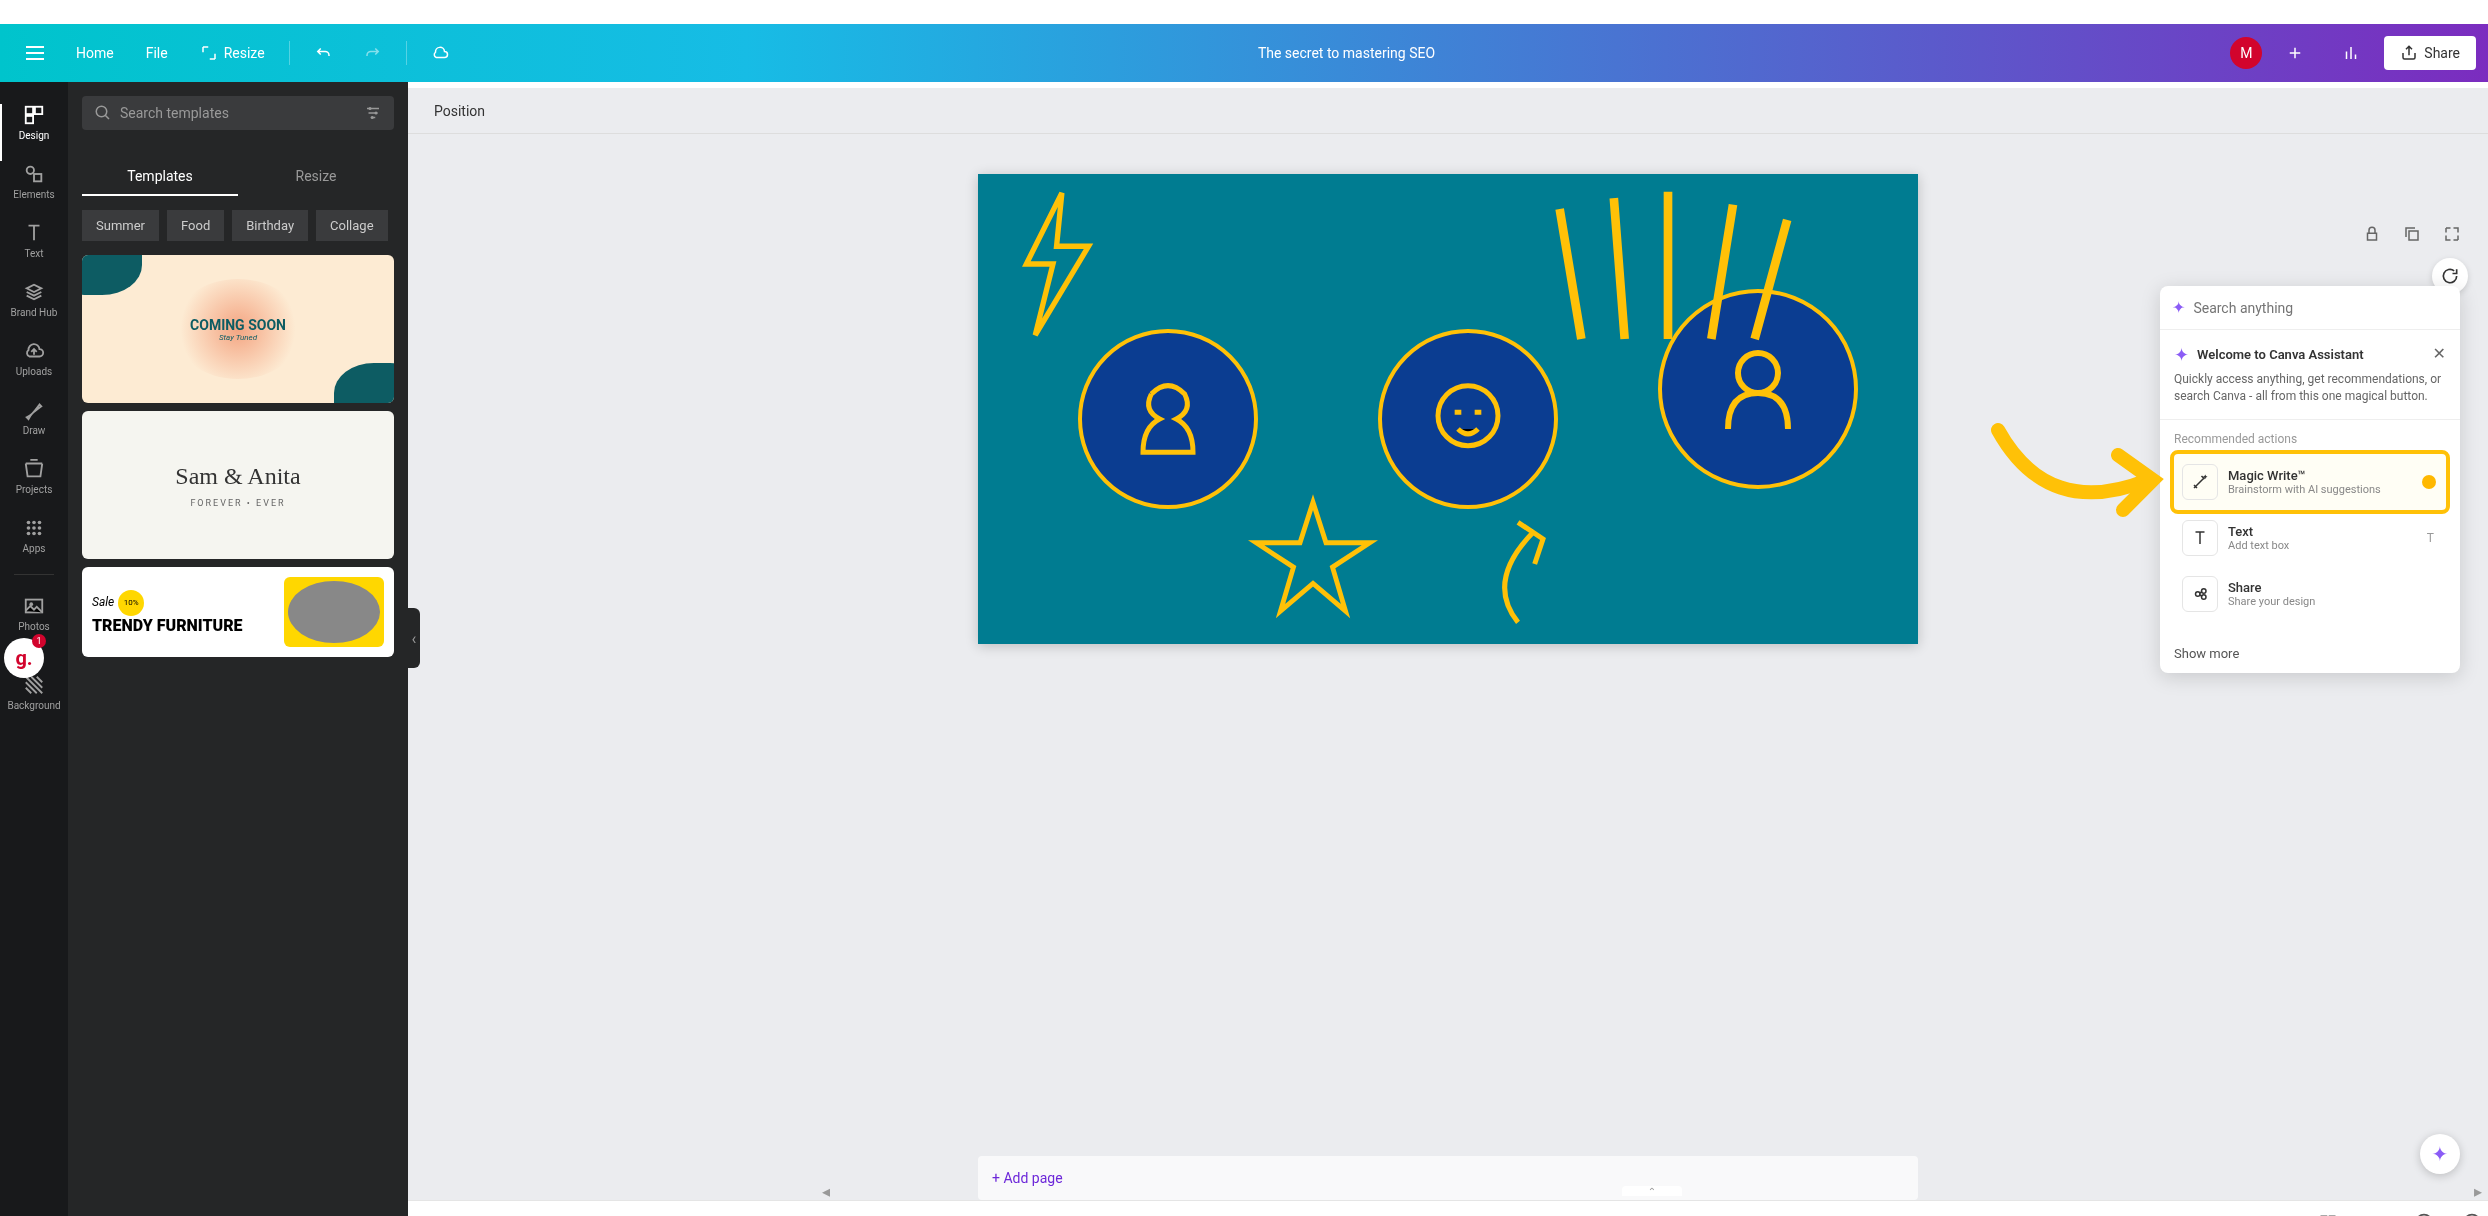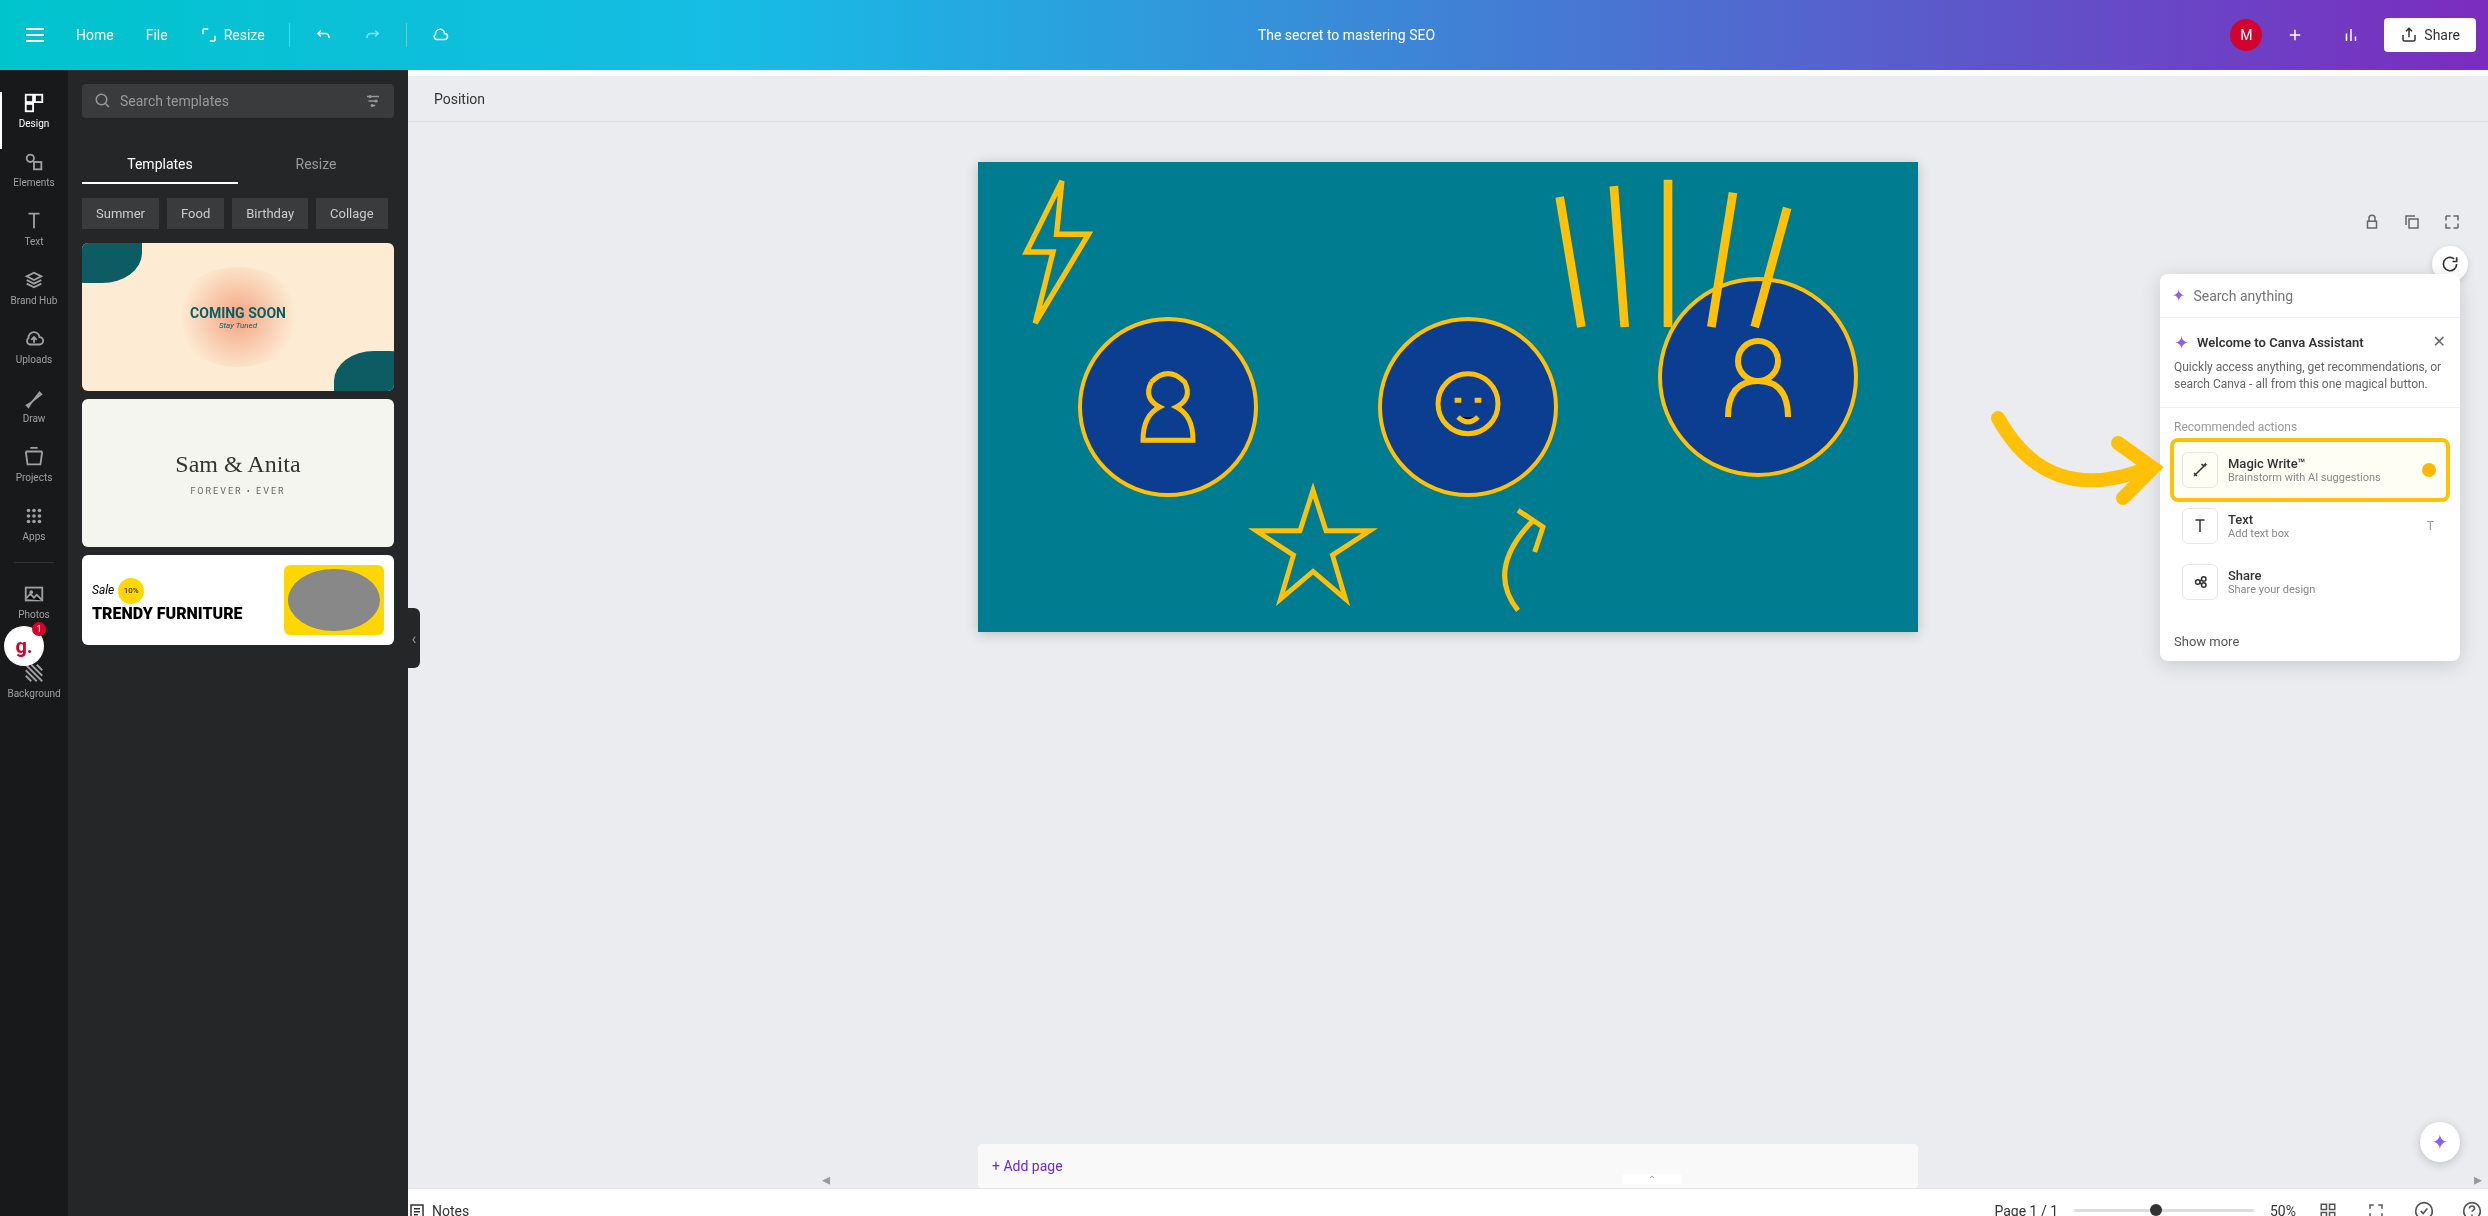--- a/index.html
+++ b/index.html
@@ -1,19 +1,19 @@
 <!DOCTYPE html>
 <html><head>
   <meta charset="utf-8">
   <style>
     * { margin: 0; padding: 0; box-sizing: border-box; font-family: -apple-system, BlinkMacSystemFont, "Segoe UI", Roboto, sans-serif; }
     body { width: 2488px; height: 1216px; background: #fff; overflow: hidden; position: relative; }
     
     
-    .topbar { height: 70px; background: linear-gradient(90deg, #00C4CC 0%, #17BCE5 30%, #7B2CBF 100%); display: flex; align-items: center; padding: 0 12px; gap: 8px; }
+    .topbar { height: 58px; background: linear-gradient(90deg, #00C4CC 0%, #17BCE5 30%, #7B2CBF 100%); display: flex; align-items: center; padding: 0 12px; gap: 8px; margin-top: 24px; }
     .topbar-left { display: flex; align-items: center; gap: 4px; }
     .top-btn { background: transparent; border: none; color: #fff; padding: 8px 14px; font-size: 14px; cursor: pointer; border-radius: 4px; display: flex; align-items: center; gap: 6px; }
     .hamburger { width: 18px; height: 14px; display: flex; flex-direction: column; justify-content: space-between; }
     .hamburger span { height: 2px; background: #fff; }
     .divider-v { width: 1px; height: 24px; background: rgba(255,255,255,0.3); margin: 0 6px; }
     .icon-svg { width: 18px; height: 18px; fill: currentColor; }
     .topbar-center { flex: 1; display: flex; justify-content: center; }
     .doc-title { color: #fff; font-size: 14px; }
     .topbar-right { display: flex; align-items: center; gap: 10px; }
     .avatar { width: 32px; height: 32px; border-radius: 50%; background: #D2042D; color: #fff; display: flex; align-items: center; justify-content: center; font-size: 14px; }

